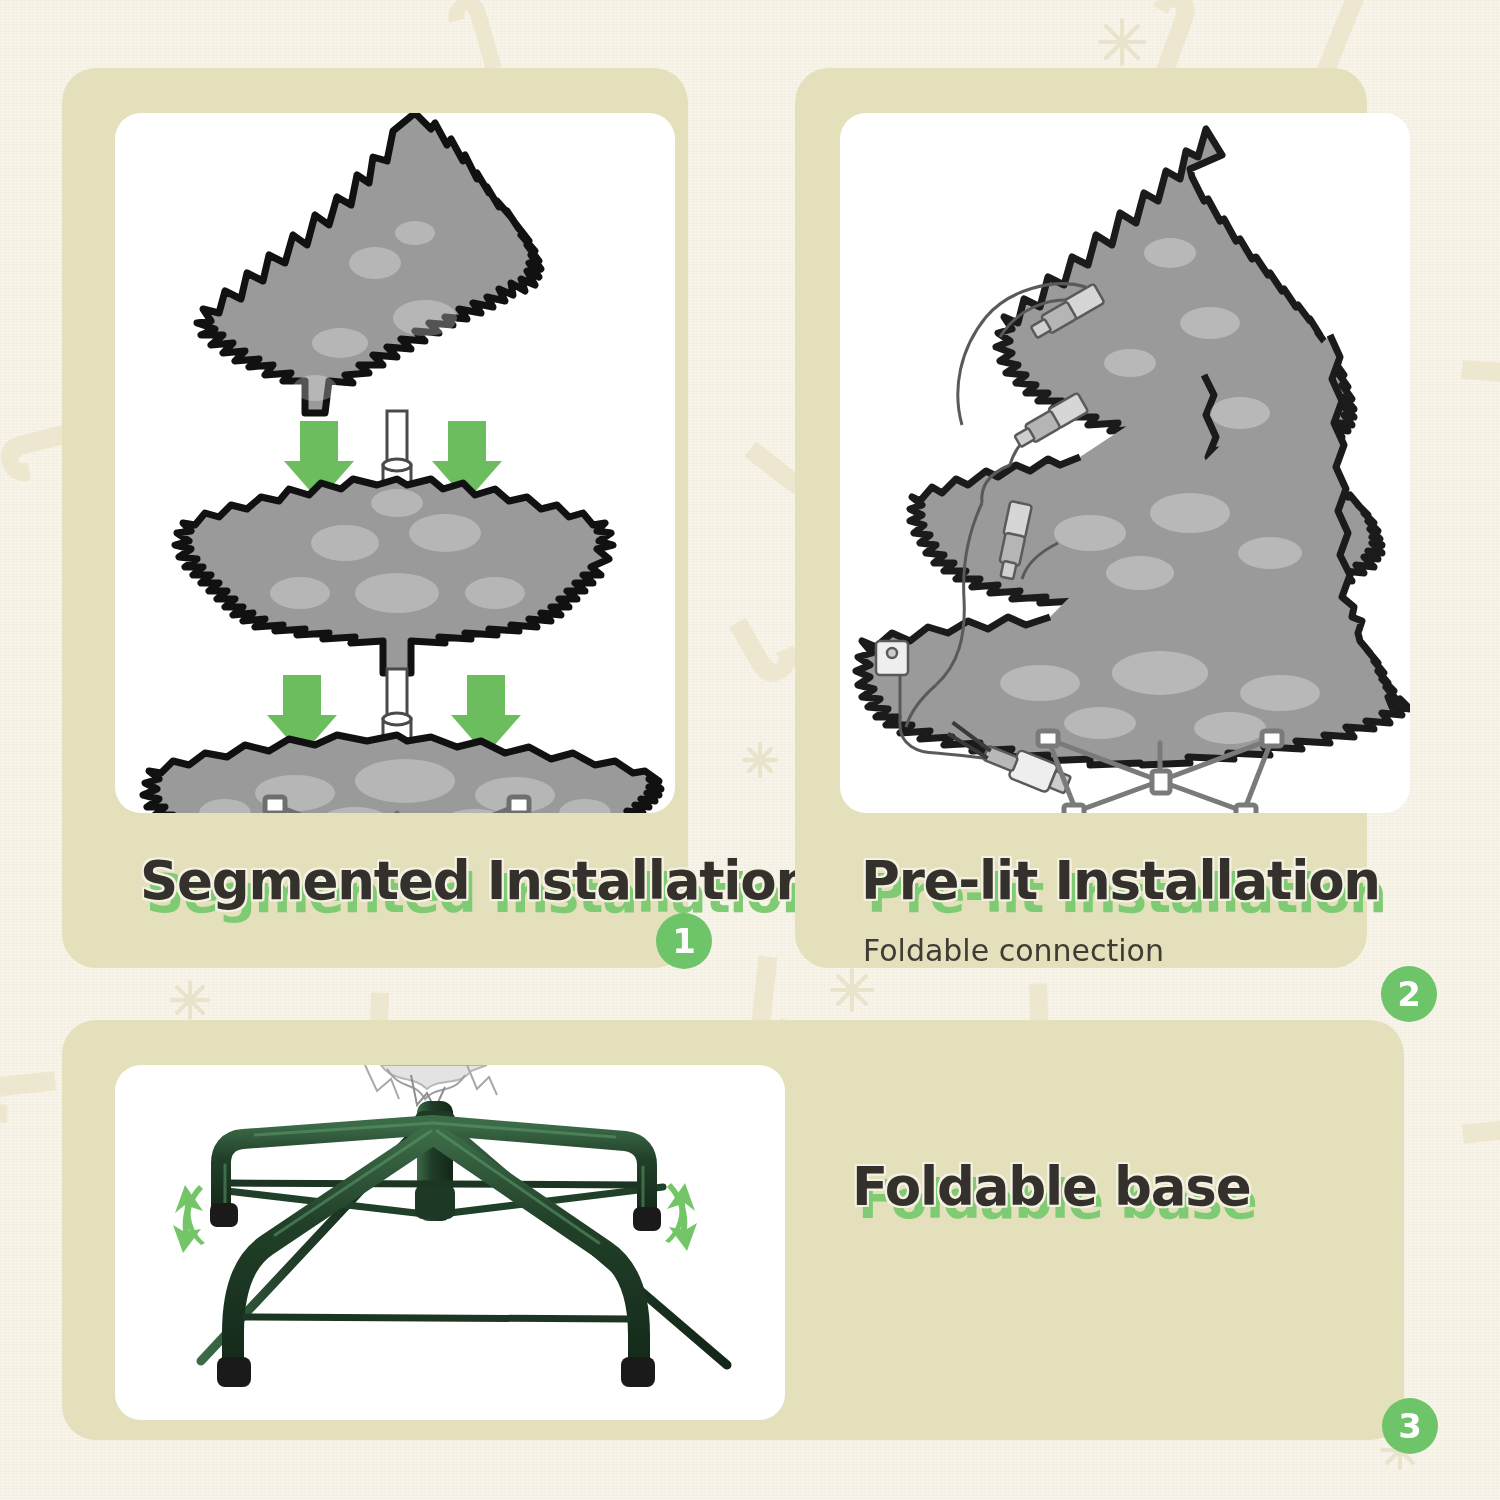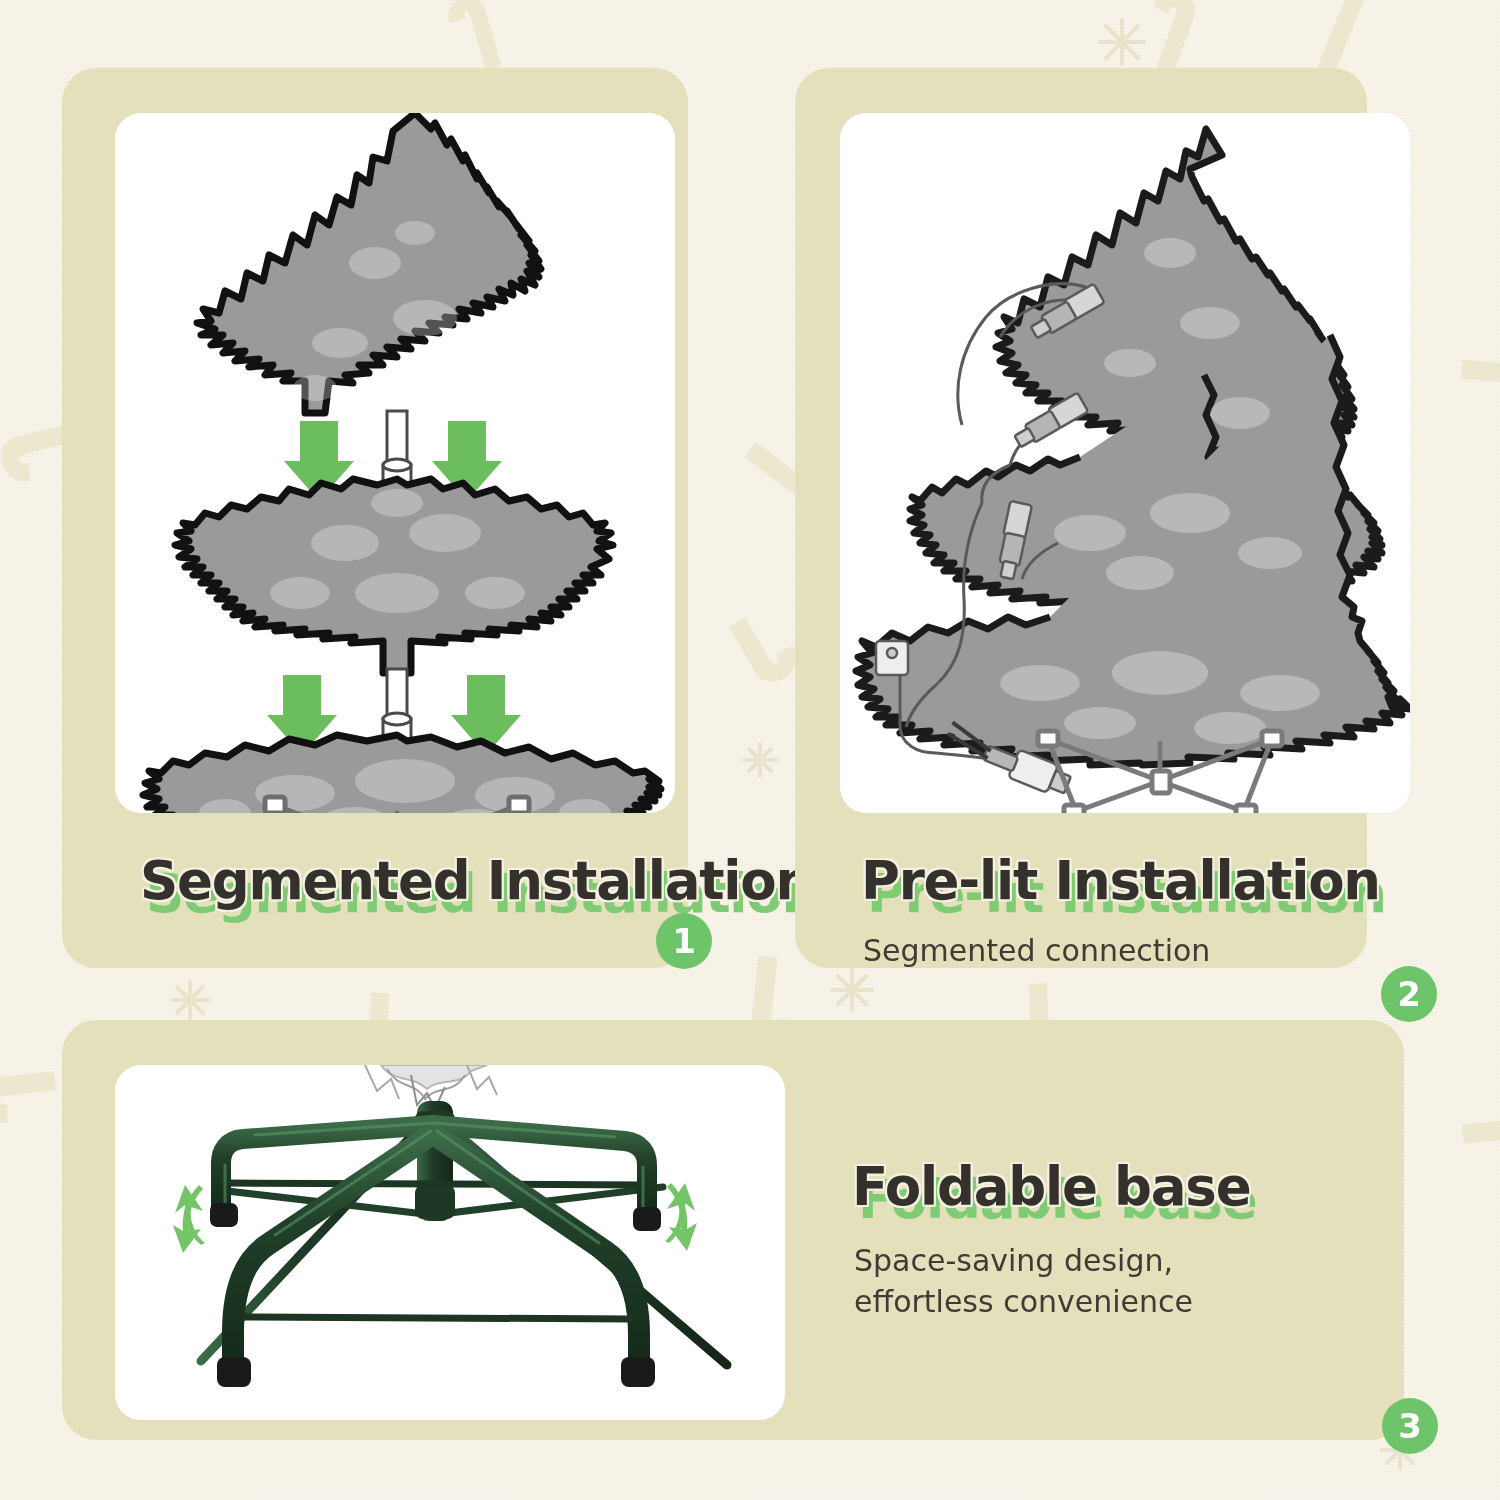--- a/index.html
+++ b/index.html
@@ -346,21 +346,21 @@
           <rect x="312" y="658" width="18" height="22" rx="3"></rect>
           <rect x="224" y="692" width="20" height="17" rx="3"></rect>
           <rect x="396" y="692" width="20" height="17" rx="3"></rect>
           <rect x="198" y="618" width="20" height="15" rx="3"></rect>
           <rect x="422" y="618" width="20" height="15" rx="3"></rect>
         </g>
       </svg>
     </div>
 
     <div class="title" style="left:66px;top:782px;">Pre-lit Installation</div>
-    <div class="subtitle" style="left:68px;top:862px;">Segmented connection</div>
+    <div class="subtitle" style="left:68px;top:862px;">Foldable connection</div>
     <div class="badge" style="left:586px;top:898px;">2</div>
   </div>
 
   <div class="card" style="left:62px;top:1020px;width:1342px;height:420px;">
 
     <div class="photo" style="left:53px;top:45px;width:670px;height:355px;">
       <svg class="ill" viewBox="0 0 670 355" width="670" height="355">
         <defs>
           <linearGradient id="tube" x1="0" y1="0" x2="0" y2="1">
             <stop offset="0%" stop-color="#3c6b48"></stop>
@@ -422,18 +422,16 @@
         <g fill="#73c567">
           <path d="M84 120 C72 132 66 150 68 166 L58 160 68 188 86 164 74 166 C72 150 78 134 88 124 Z"></path>
           <path d="M86 180 C74 170 68 154 70 140 L60 148 70 120 88 146 76 142 C74 156 80 170 90 178 Z"></path>
           <path d="M556 118 C568 130 574 148 572 164 L582 158 572 186 554 162 566 164 C568 148 562 132 552 122 Z"></path>
           <path d="M554 178 C566 168 572 152 570 138 L580 146 570 118 552 144 564 140 C566 154 560 168 550 176 Z"></path>
         </g>
       </svg>
     </div>
 
     <div class="title" style="left:790px;top:136px;">Foldable base</div>
-    <div class="subtitle" style="left:792px;top:220px;">Space-saving design,
-effortless convenience</div>
     <div class="badge" style="left:1320px;top:378px;">3</div>
   </div>
 
 </div>
 
 </body></html>

